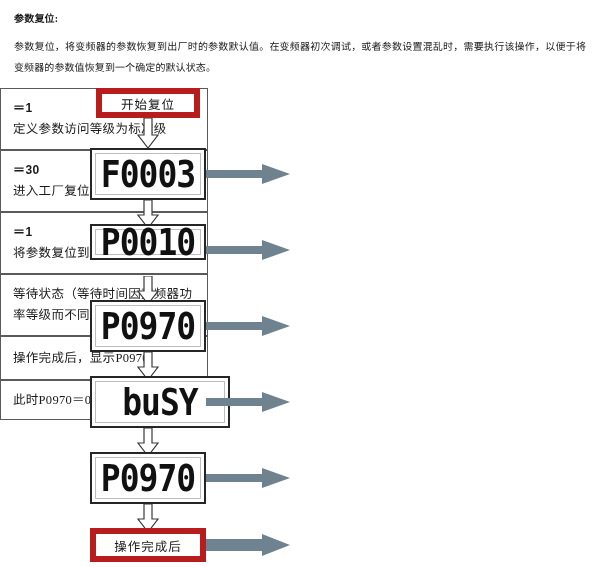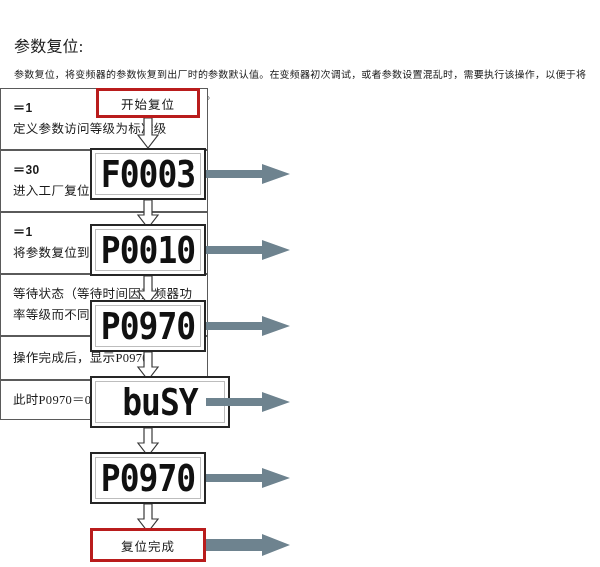--- a/index.html
+++ b/index.html
@@ -11,41 +11,40 @@
     color:#1a1a1a;
     position:relative;
     overflow:hidden;
   }
 
   
   .doc-head{
     position:absolute;left:14px;top:10px;width:572px;
   }
   .doc-title{
-    font-weight:normal;font-size:16px;line-height:18px;
+    font-weight:bold;font-size:10px;line-height:18px;
     letter-spacing:.2px;
-    margin-top:28px;
   }
   .doc-para{
     margin-top:8px;
     font-size:10px;line-height:21px;
     text-align:justify;
     letter-spacing:.1px;
   }
 
   
   .flow{
     position:absolute;left:0;top:88px;width:600px;height:479px;
   }
 
   .node{position:absolute;box-sizing:border-box;}
 
   
   .plain-box{
-    border:3px solid #b91c1c;
+    border:6px solid #b91c1c;
     background:#fff;
     display:flex;align-items:center;justify-content:center;
     font-size:12.5px;
     letter-spacing:1px;
   }
 
   
   .led-box{
     border:2px solid #262626;
     background:#fff;
@@ -123,21 +122,21 @@
     <div class="note-val">＝1</div>
     <div class="note-txt">定义参数访问等级为标准级</div>
   </div>
 
   <div class="v-arrow" style="left:136px;top:112px;width:24px;height:30px;">
     <svg width="24" height="30" viewBox="0 0 24 30">
       <polygon points="8,0 16,0 16,15 22,15 12,28 2,15 8,15" fill="#ffffff" stroke="#3a3a3a" stroke-width="1.2"></polygon>
     </svg>
   </div>
 
-  <div class="node led-box" style="left:90px;top:136px;width:116px;height:52px;">
+  <div class="node led-box" style="left:90px;top:136px;width:116px;height:36px;">
     <div class="led-inner">
       <span class="led-text">P0010</span>
     </div>
   </div>
   <div class="h-arrow" style="left:206px;top:151px;width:84px;height:22px;">
     <svg width="84" height="22" viewBox="0 0 84 22">
       <polygon points="0,7 56,7 56,1 84,11 56,21 56,15 0,15" fill="#6e838f"></polygon>
     </svg>
   </div>
   <div class="note-box" style="left:288px;top:130px;width:208px;height:62px;">
@@ -206,21 +205,21 @@
     <div class="note-txt">操作完成后，显示P0970</div>
   </div>
 
   <div class="v-arrow" style="left:136px;top:416px;width:24px;height:30px;">
     <svg width="24" height="30" viewBox="0 0 24 30">
       <polygon points="8,0 16,0 16,15 22,15 12,28 2,15 8,15" fill="#ffffff" stroke="#3a3a3a" stroke-width="1.2"></polygon>
     </svg>
   </div>
 
   <div class="node plain-box" style="left:90px;top:440px;width:116px;height:34px;">
-    <span>复位完成</span>
+    <span>操作完成后</span>
   </div>
   <div class="h-arrow" style="left:206px;top:446px;width:84px;height:22px;">
     <svg width="84" height="22" viewBox="0 0 84 22">
       <polygon points="0,5 56,5 56,0 84,11 56,22 56,17 0,17" fill="#6e838f"></polygon>
     </svg>
   </div>
   <div class="note-box" style="left:288px;top:436px;width:208px;height:40px;">
     <div class="note-txt">此时P0970＝0，P0010＝0</div>
   </div>
 

